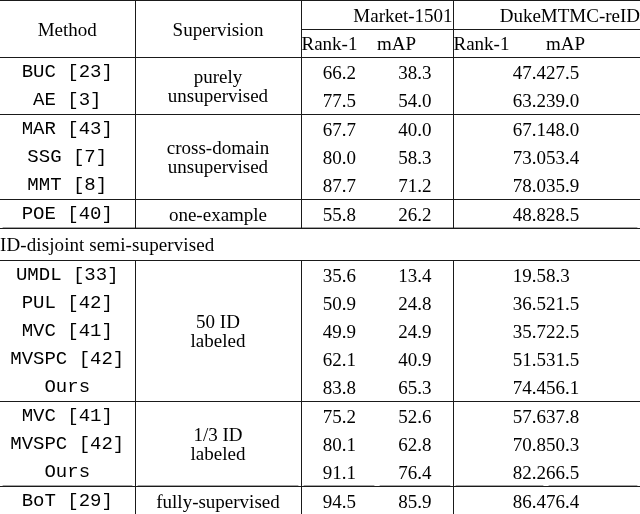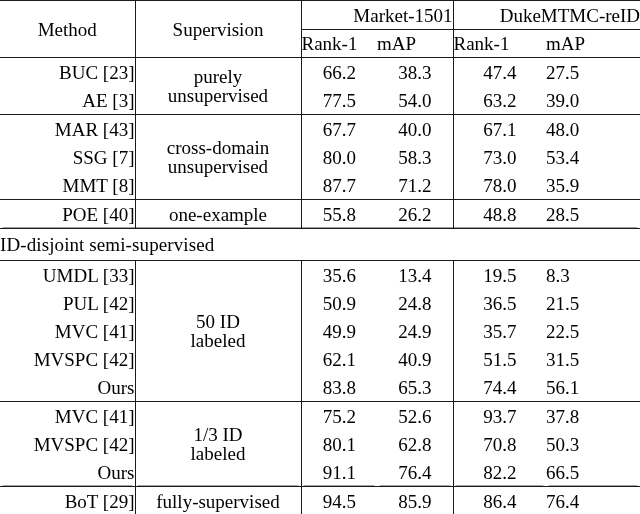--- a/index.html
+++ b/index.html
@@ -39,31 +39,32 @@
   .col-d-map    { width: 94px; }
 
   
   .rule-top      { border-top: 1.6px solid #1a1a1a; }
   .rule-thin     { border-top: 1.1px solid #1a1a1a; }
   .rule-bottom   { border-bottom: 1.6px solid #1a1a1a; }
   .vrule-r { border-right: 1.1px solid #1a1a1a; }
 
   
   .cell-method {
+    text-align: center;
+    padding-left: 6px;
+    font-family: Liberation Mono, monospace;
+  }
+  .cell-super {
+    text-align: center;
+  }
+  .cell-num {
+    text-align: center;
+  }
+  .cell-num-d-r1 {
     text-align: right;
-    padding-left: 6px;
-  }
-  .cell-super {
-    text-align: center;
-  }
-  .cell-num {
-    text-align: center;
-  }
-  .cell-num-d-r1 {
-    text-align: center;
     padding-right: 8px;
   }
   .cell-num-d-map {
     padding-right: 4px;
   }
 
   .bold { font-weight: bold; }
 
   
   .hdr-group {
@@ -229,21 +230,21 @@
         <td class="cell-num-d-map  bold">56.1</td>
       </tr>
       <tr class="data-row">
         <td class="cell-method vrule-r rule-thin">MVC [41]</td>
         <td class="cell-super vrule-r rule-thin" rowspan="3">
           <div>1/3 ID</div>
           <div>labeled</div>
         </td>
         <td class="cell-num rule-thin">75.2</td>
         <td class="cell-num vrule-r rule-thin">52.6</td>
-        <td class="cell-num-d-r1 rule-thin">93.7</td>
+        <td class="cell-num-d-r1 rule-thin">57.6</td>
         <td class="cell-num-d-map rule-thin">37.8</td>
       </tr>
       <tr class="data-row">
         <td class="cell-method vrule-r ">MVSPC [42]</td>
         <td class="cell-num ">80.1</td>
         <td class="cell-num vrule-r ">62.8</td>
         <td class="cell-num-d-r1 ">70.8</td>
         <td class="cell-num-d-map ">50.3</td>
       </tr>
       <tr class="data-row">

